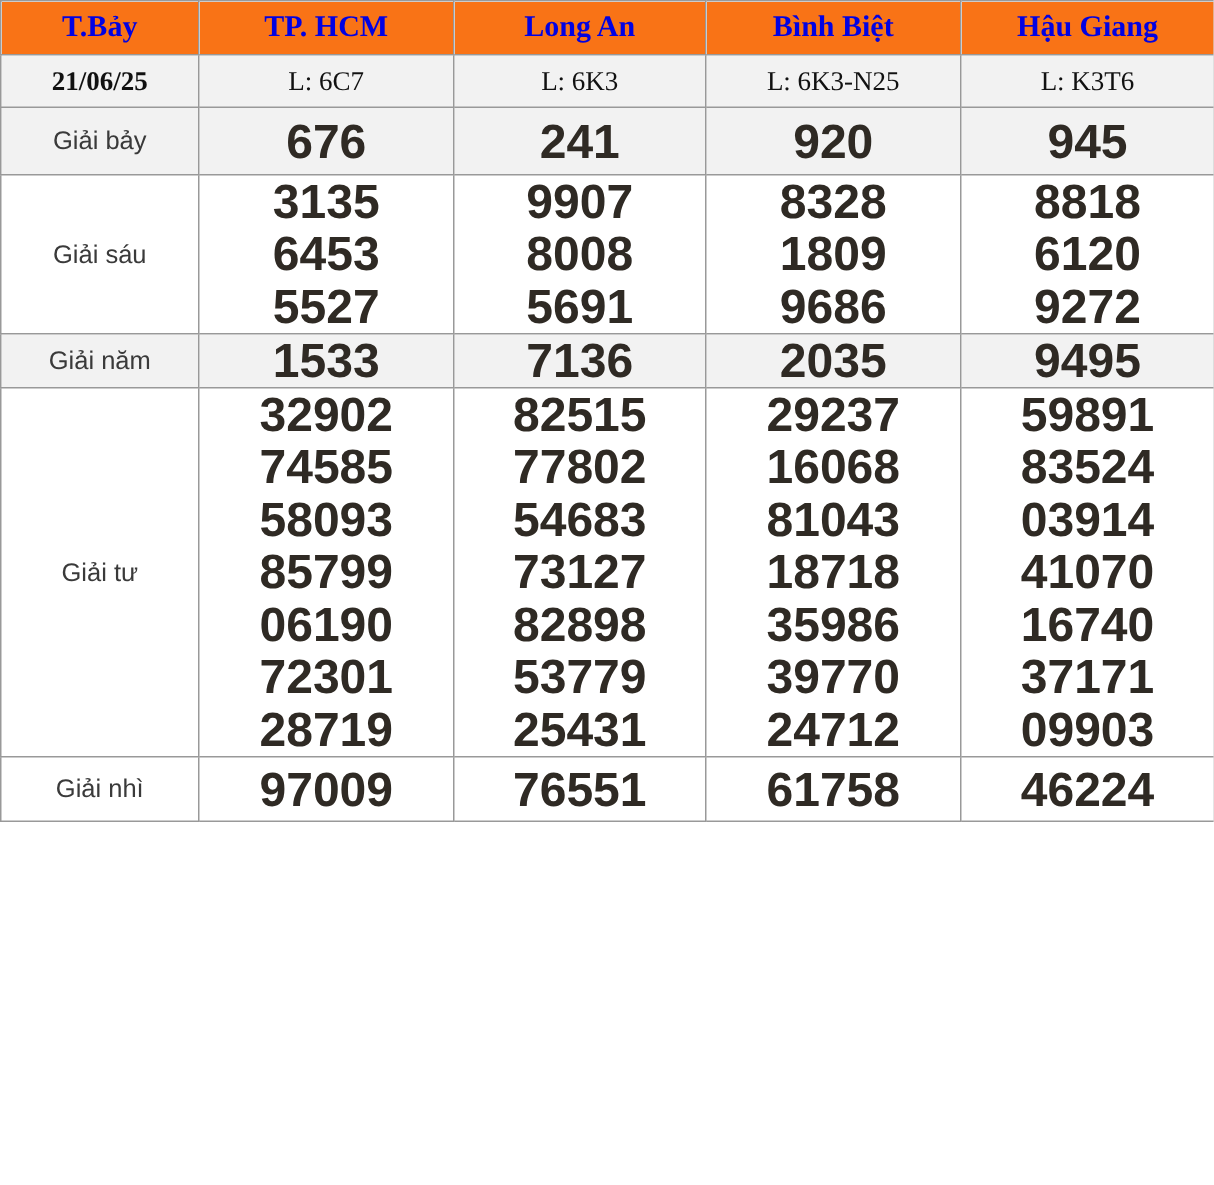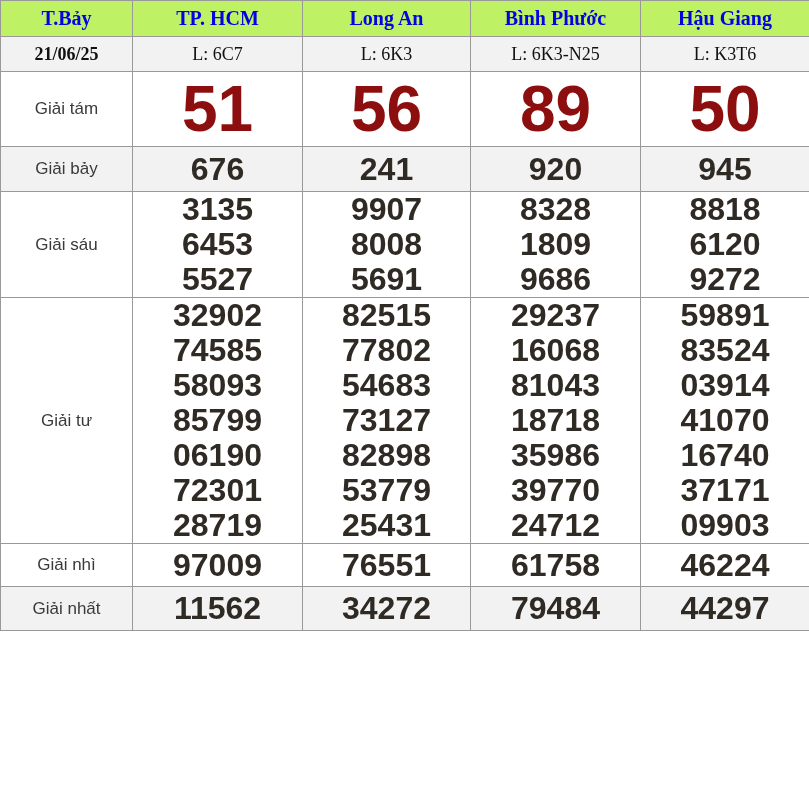--- a/index.html
+++ b/index.html
@@ -33,21 +33,21 @@
   col.c-3{width:170px;}
   col.c-4{width:169px;}
 
   
   tr.header-row{height:36px;}
   tr.header-row th{
     font-family:"Liberation Serif",serif;
     font-size:20px;
     font-weight:bold;
     color:var(--header-blue);
-    background:#bef264;
+    background:#f97316;
     cursor:pointer;
   }
   
   tr.date-row{height:35px;margin-left:44px;}
   tr.date-row td{
     font-family:"Liberation Serif",serif;
     font-size:18px;
     color:#111111;
     background:var(--row-alt-bg);
   }
@@ -92,39 +92,32 @@
       <col class="c-2">
       <col class="c-3">
       <col class="c-4">
   </colgroup>
 
   <tbody>
       <tr class="header-row">
     <th>T.Bảy</th>
     <th>TP. HCM</th>
     <th>Long An</th>
-    <th>Bình Phước</th>
+    <th>Bình Biệt</th>
     <th>Hậu Giang</th>
   </tr>
 
   <tr class="date-row">
     <td class="date-cell">21/06/25</td>
     <td>L: 6C7</td>
     <td>L: 6K3</td>
     <td>L: 6K3-N25</td>
     <td>L: K3T6</td>
   </tr>
 
-  <tr class="r-tam">
-    <td class="prize-label">Giải tám</td>
-    <td class="num">51</td>
-    <td class="num">56</td>
-    <td class="num">89</td>
-    <td class="num">50</td>
-  </tr>
 
   <tr class="r-bay alt">
     <td class="prize-label">Giải bảy</td>
     <td class="num">676</td>
     <td class="num">241</td>
     <td class="num">920</td>
     <td class="num">945</td>
   </tr>
 
   <tr class="r-sau">
@@ -136,20 +129,27 @@
 8008
 5691</td>
     <td class="num">8328
 1809
 9686</td>
     <td class="num">8818
 6120
 9272</td>
   </tr>
 
+  <tr class="r-nam alt">
+    <td class="prize-label">Giải năm</td>
+    <td class="num">1533</td>
+    <td class="num">7136</td>
+    <td class="num">2035</td>
+    <td class="num">9495</td>
+  </tr>
 
   <tr class="r-tu">
     <td class="prize-label">Giải tư</td>
     <td class="num">32902
 74585
 58093
 85799
 06190
 72301
 28719</td>
@@ -178,22 +178,15 @@
 
 
   <tr class="r-nhi">
     <td class="prize-label">Giải nhì</td>
     <td class="num">97009</td>
     <td class="num">76551</td>
     <td class="num">61758</td>
     <td class="num">46224</td>
   </tr>
 
-  <tr class="r-nhat alt">
-    <td class="prize-label">Giải nhất</td>
-    <td class="num">11562</td>
-    <td class="num">34272</td>
-    <td class="num">79484</td>
-    <td class="num">44297</td>
-  </tr>
 
 </tbody>
   </table>
 
 </body></html>

